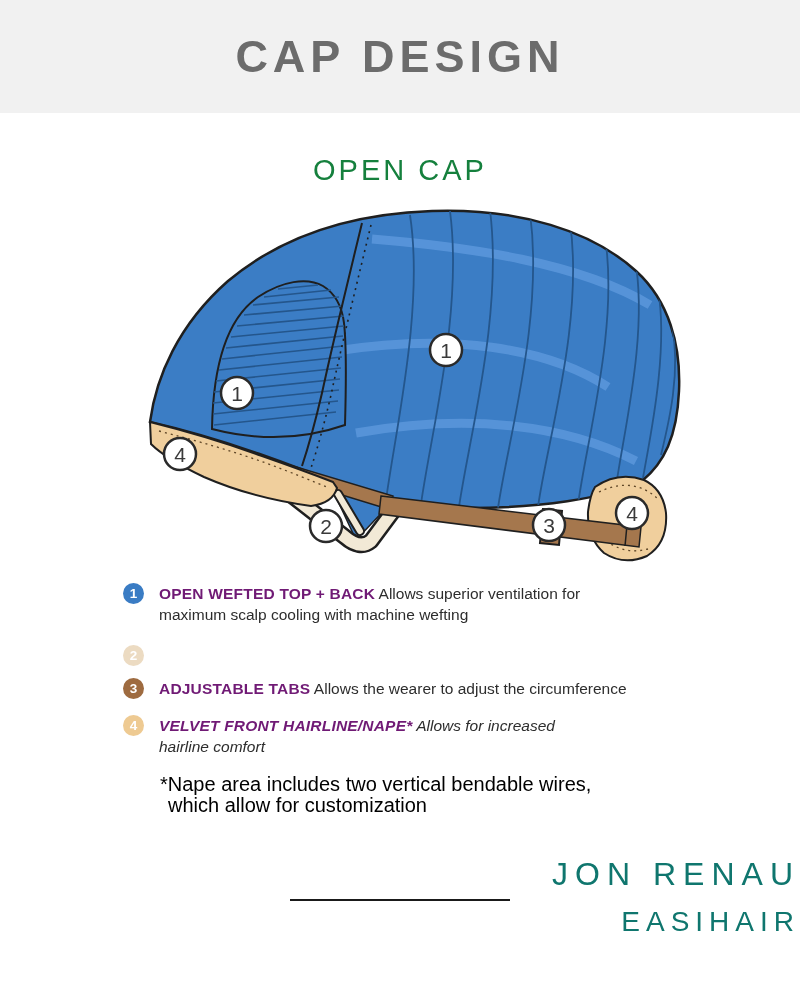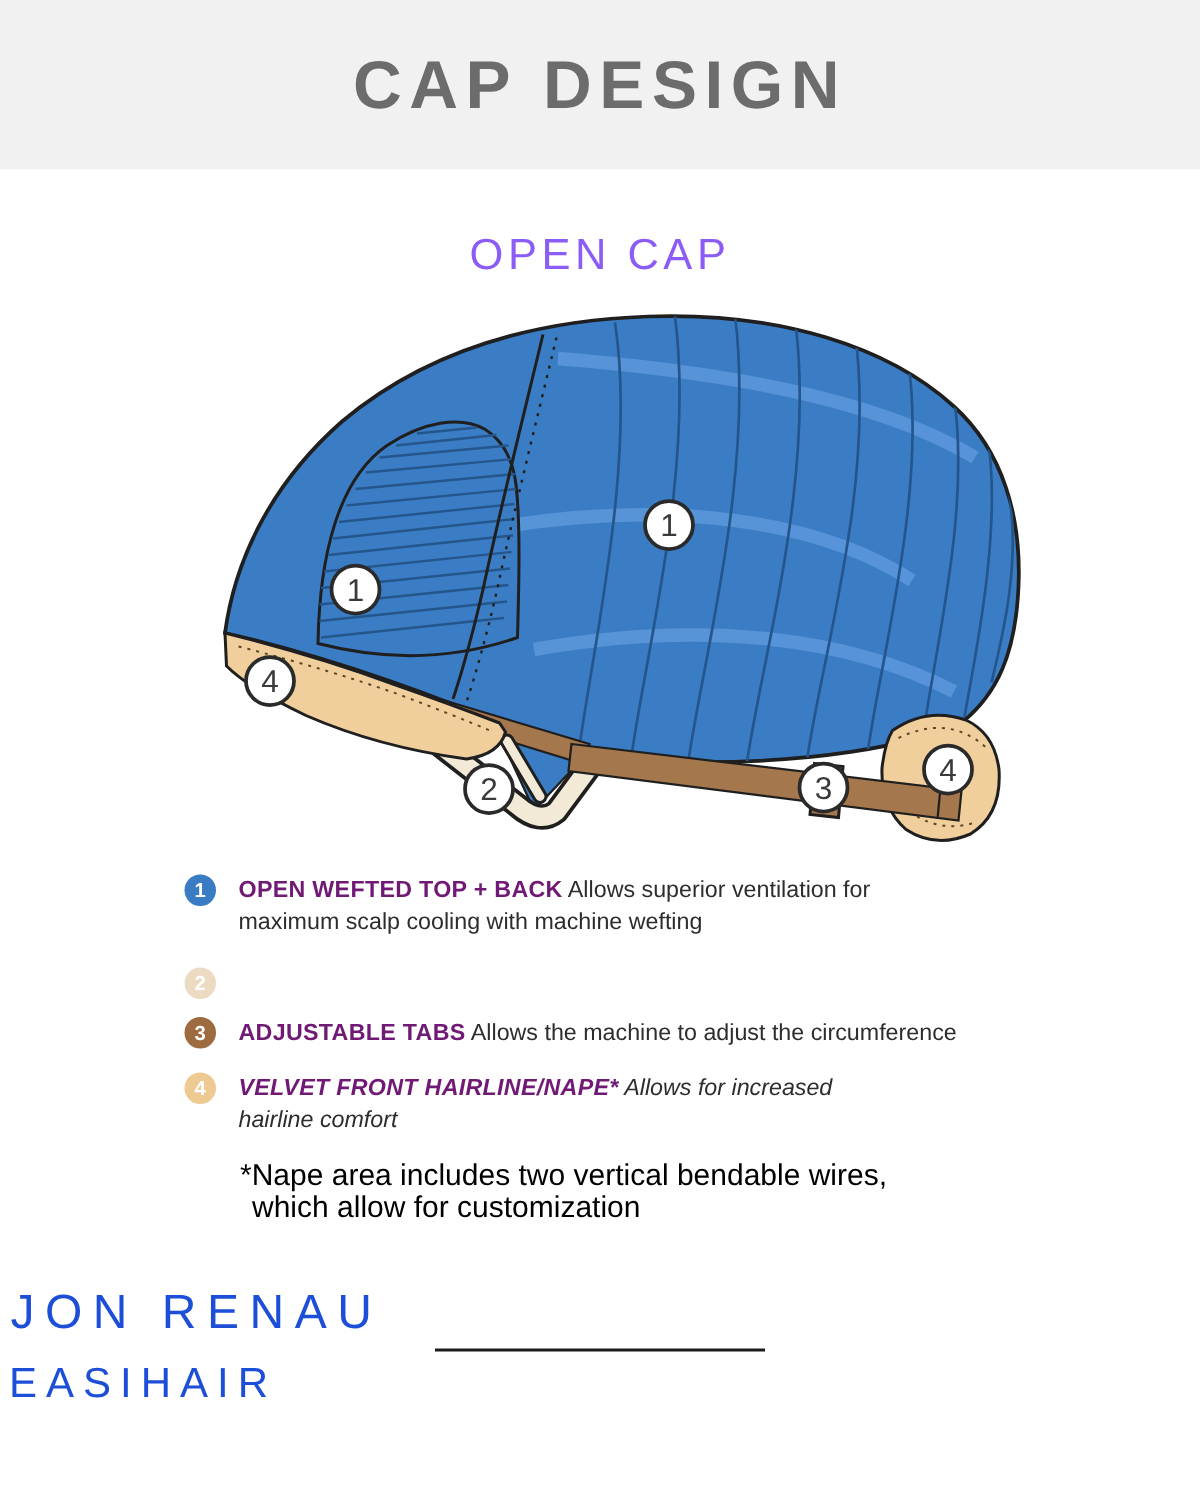--- a/index.html
+++ b/index.html
@@ -16,21 +16,21 @@
     display:flex; align-items:center; justify-content:center;
   }
   .header .title {
     font-size:45px; font-weight:bold; letter-spacing:5px;
     color:#6c6c6c; margin:0;
   }
 
   
   .subtitle {
     margin-top:41px; text-align:center;
-    font-size:29px; font-weight:400; letter-spacing:3px; color:#8b5cf6;
+    font-size:29px; font-weight:400; letter-spacing:3px; color:#15803d;
   }
 
   
   .illustration { margin-top:10px; height:380px; }
   .illustration svg { display:block; }
 
   
   .legend { list-style:none; margin:6px 0 0 123px; padding:0; }
   .legend li { display:flex; align-items:flex-start; }
   .legend li.row-1 { margin-bottom:20px; }
@@ -53,21 +53,21 @@
   .row-4 .txt { max-width:430px;font-style:italic; }
 
   
   .footnote {
     margin:17px 12px 0 160px;
     font-size:20px; line-height:21px; color:#000000;
   }
   .footnote .l2 { padding-left:8px; }
 
   
-  .logo { margin-top:40px; text-align:left; color:#1d4ed8; }
+  .logo { margin-top:40px; text-align:right; color:#0f766e; }
   .logo .brand { font-size:32px; letter-spacing:7px; padding-left:7px; }
   .logo .rule { width:220px; height:2px; background:#1a1a1a; margin:6px auto 5px auto; }
   .logo .sub { font-size:28px; letter-spacing:6px; padding-left:6px; }
 </style>
 </head>
 <body>
 
 <div class="page">
 
   <div class="header">
@@ -191,21 +191,21 @@
         <span>Allows superior ventilation for maximum scalp cooling with machine wefting</span>
       </div>
     </li>
     <li class="row-2">
       <span class="badge b2">2</span>
     </li>
     <li class="row-3">
       <span class="badge b3">3</span>
       <div class="txt">
         <b>ADJUSTABLE TABS</b>
-        <span>Allows the machine to adjust the circumference</span>
+        <span>Allows the wearer to adjust the circumference</span>
       </div>
     </li>
     <li class="row-4">
       <span class="badge b4">4</span>
       <div class="txt">
         <b>VELVET FRONT HAIRLINE/NAPE*</b>
         <span>Allows for increased hairline comfort</span>
       </div>
     </li>
   </ul>

